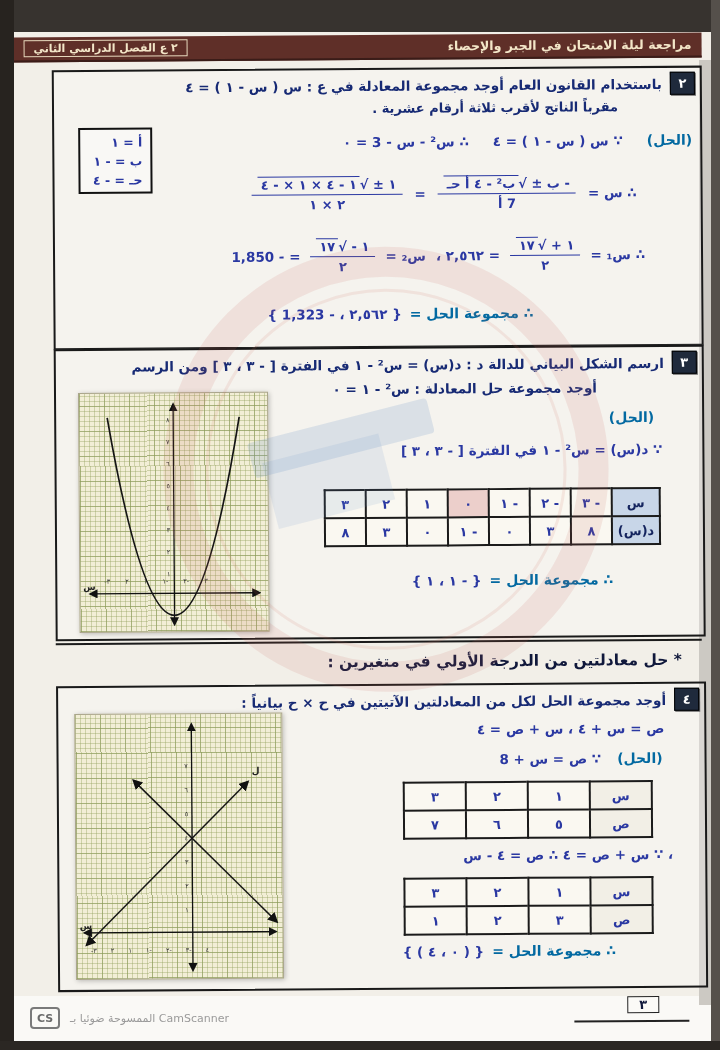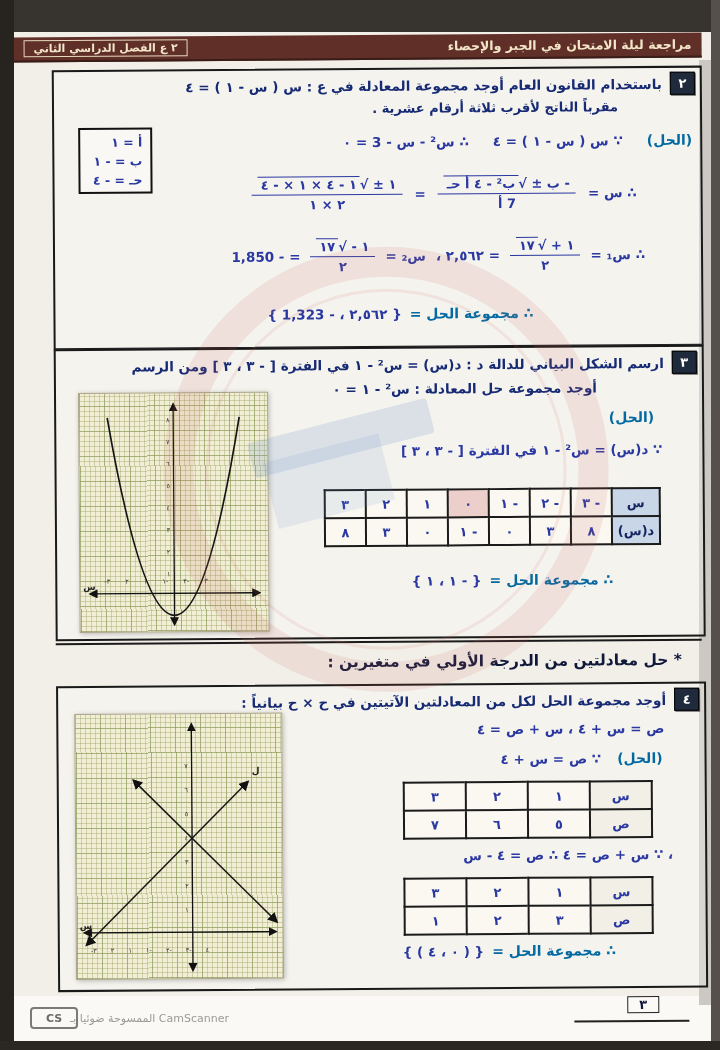--- a/index.html
+++ b/index.html
@@ -67,21 +67,21 @@
   .secttitle{position:absolute;top:621px;right:30px;color:#10183b;font-weight:bold;font-size:15.5px;direction:rtl;white-space:nowrap;}
   .hline{position:absolute;background:#1b1b1b;}
   
   .wm{position:absolute;pointer-events:none;}
   #wm-circle{left:150px;top:215px;width:445px;height:445px;border-radius:50%;border:30px solid rgba(202,104,94,0.13);box-sizing:border-box;}
   #wm-circle2{left:192px;top:257px;width:361px;height:361px;border-radius:50%;border:3px solid rgba(202,104,94,0.12);box-sizing:border-box;}
   #wm-cap1{left:235px;top:388px;width:185px;height:36px;background:rgba(108,148,198,0.20);transform:rotate(-14deg);border-radius:4px;}
   #wm-cap2{left:255px;top:415px;width:120px;height:68px;background:rgba(108,148,198,0.13);transform:rotate(-14deg);}
   
   .footer{position:absolute;left:0;bottom:0;width:697px;height:45px;background:#faf9f6;}
-  .cslogo{position:absolute;left:16px;top:11px;width:48px;height:22px;border:2px solid #7a7a7a;border-radius:4px;
+  .cslogo{position:absolute;left:16px;top:11px;width:30px;height:22px;border:2px solid #7a7a7a;border-radius:4px;
        color:#6b6b6b;font-weight:bold;font-size:11px;display:flex;align-items:center;justify-content:center;box-sizing:border-box;}
   .cstext{position:absolute;left:56px;top:16px;font-size:11px;color:#9a9a9a;direction:ltr;}
   .pnumbox{position:absolute;right:55px;top:966px;border:1.5px solid #222;padding:0 11px;
        color:#10183b;font-weight:bold;font-size:13px;background:#fbfaf7;}
   .pnumline{position:absolute;right:25px;top:990px;width:115px;height:2px;background:#222;}
 </style>
 </head>
 <body>
 
 <div id="edge-top"></div>
@@ -224,21 +224,21 @@
     <div class="qbox" id="q4box">
       <div class="titlerow">
         <span class="numbox">٤</span>
         <span class="qtitle">أوجد مجموعة الحل لكل من المعادلتين الآتيتين في ح × ح بيانياً :</span>
       </div>
       <div class="row" style="top:36px;right:40px;">
         <span class="hand">ص = س + ٤ ، س + ص = ٤</span>
       </div>
       <div class="row" style="top:66px;right:42px;gap:16px;">
         <span class="red">(الحل)</span>
-        <span class="hand">∵ ص = س + ٤</span>
+        <span class="hand">∵ ص = س + 8</span>
       </div>
 
       <table class="vals q4tbl" style="position:absolute;top:96px;right:52px;">
         <tbody>
             <tr>
           <td class="hd">س</td>
           <td>١</td>
           <td>٢</td>
           <td>٣</td>
         </tr>

